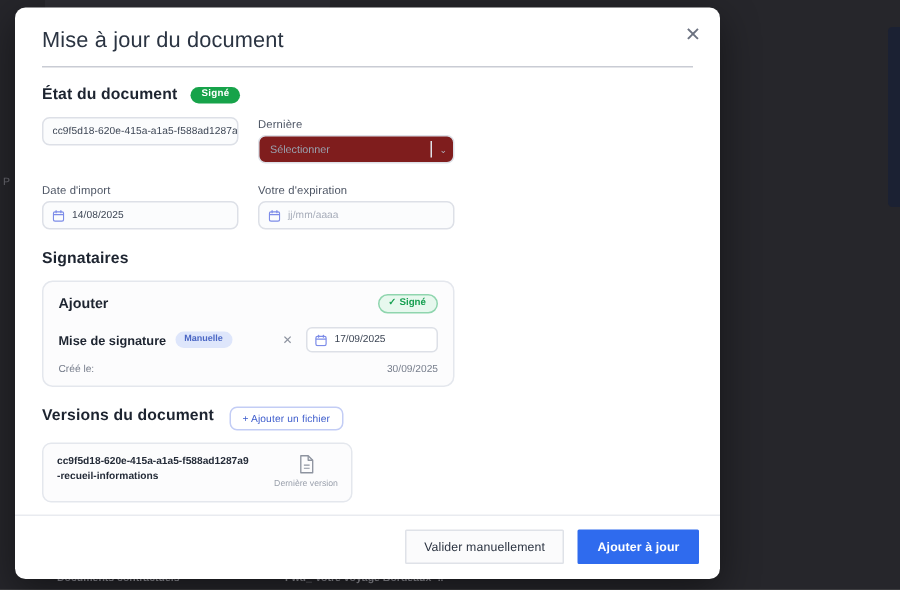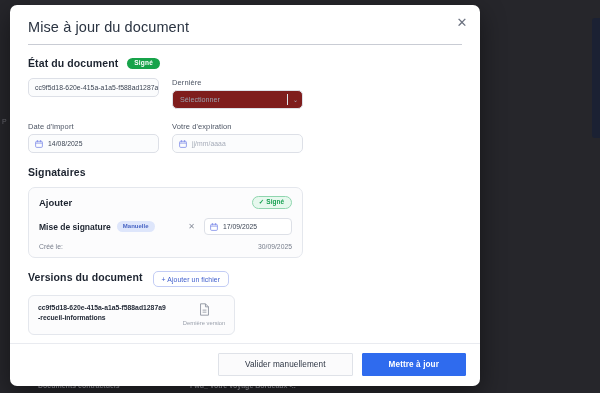--- a/index.html
+++ b/index.html
@@ -307,21 +307,21 @@
     flex: 0 0 auto;
     border-top: 1px solid #e9ebf0;
     padding: 9px 14px 10px 14px;
     display: flex;
     justify-content: flex-end;
     gap: 9px;
   }
   .btn {
     font-size: 8.2px;
     border-radius: 1px;
-    padding: 6px 26px;
+    padding: 6px 12px;
     cursor: pointer;
     font-family: "Liberation Sans", sans-serif;
     letter-spacing: .1px;
   }
   .btn-secondary {
     background: #fbfbfc;
     border: 1px solid #dfe2e8;
     color: #2c3442;
   }
   .btn-primary {
@@ -459,16 +459,16 @@
           </svg>
           <div class="ver-tag">Dernière version</div>
         </div>
       </div>
     </div>
 
   </div>
 
   <div class="modal-footer">
     <button class="btn btn-secondary">Valider manuellement</button>
-    <button class="btn btn-primary">Mettre à jour</button>
+    <button class="btn btn-primary">Ajouter à jour</button>
   </div>
 
 </div>
 
 </body></html>

